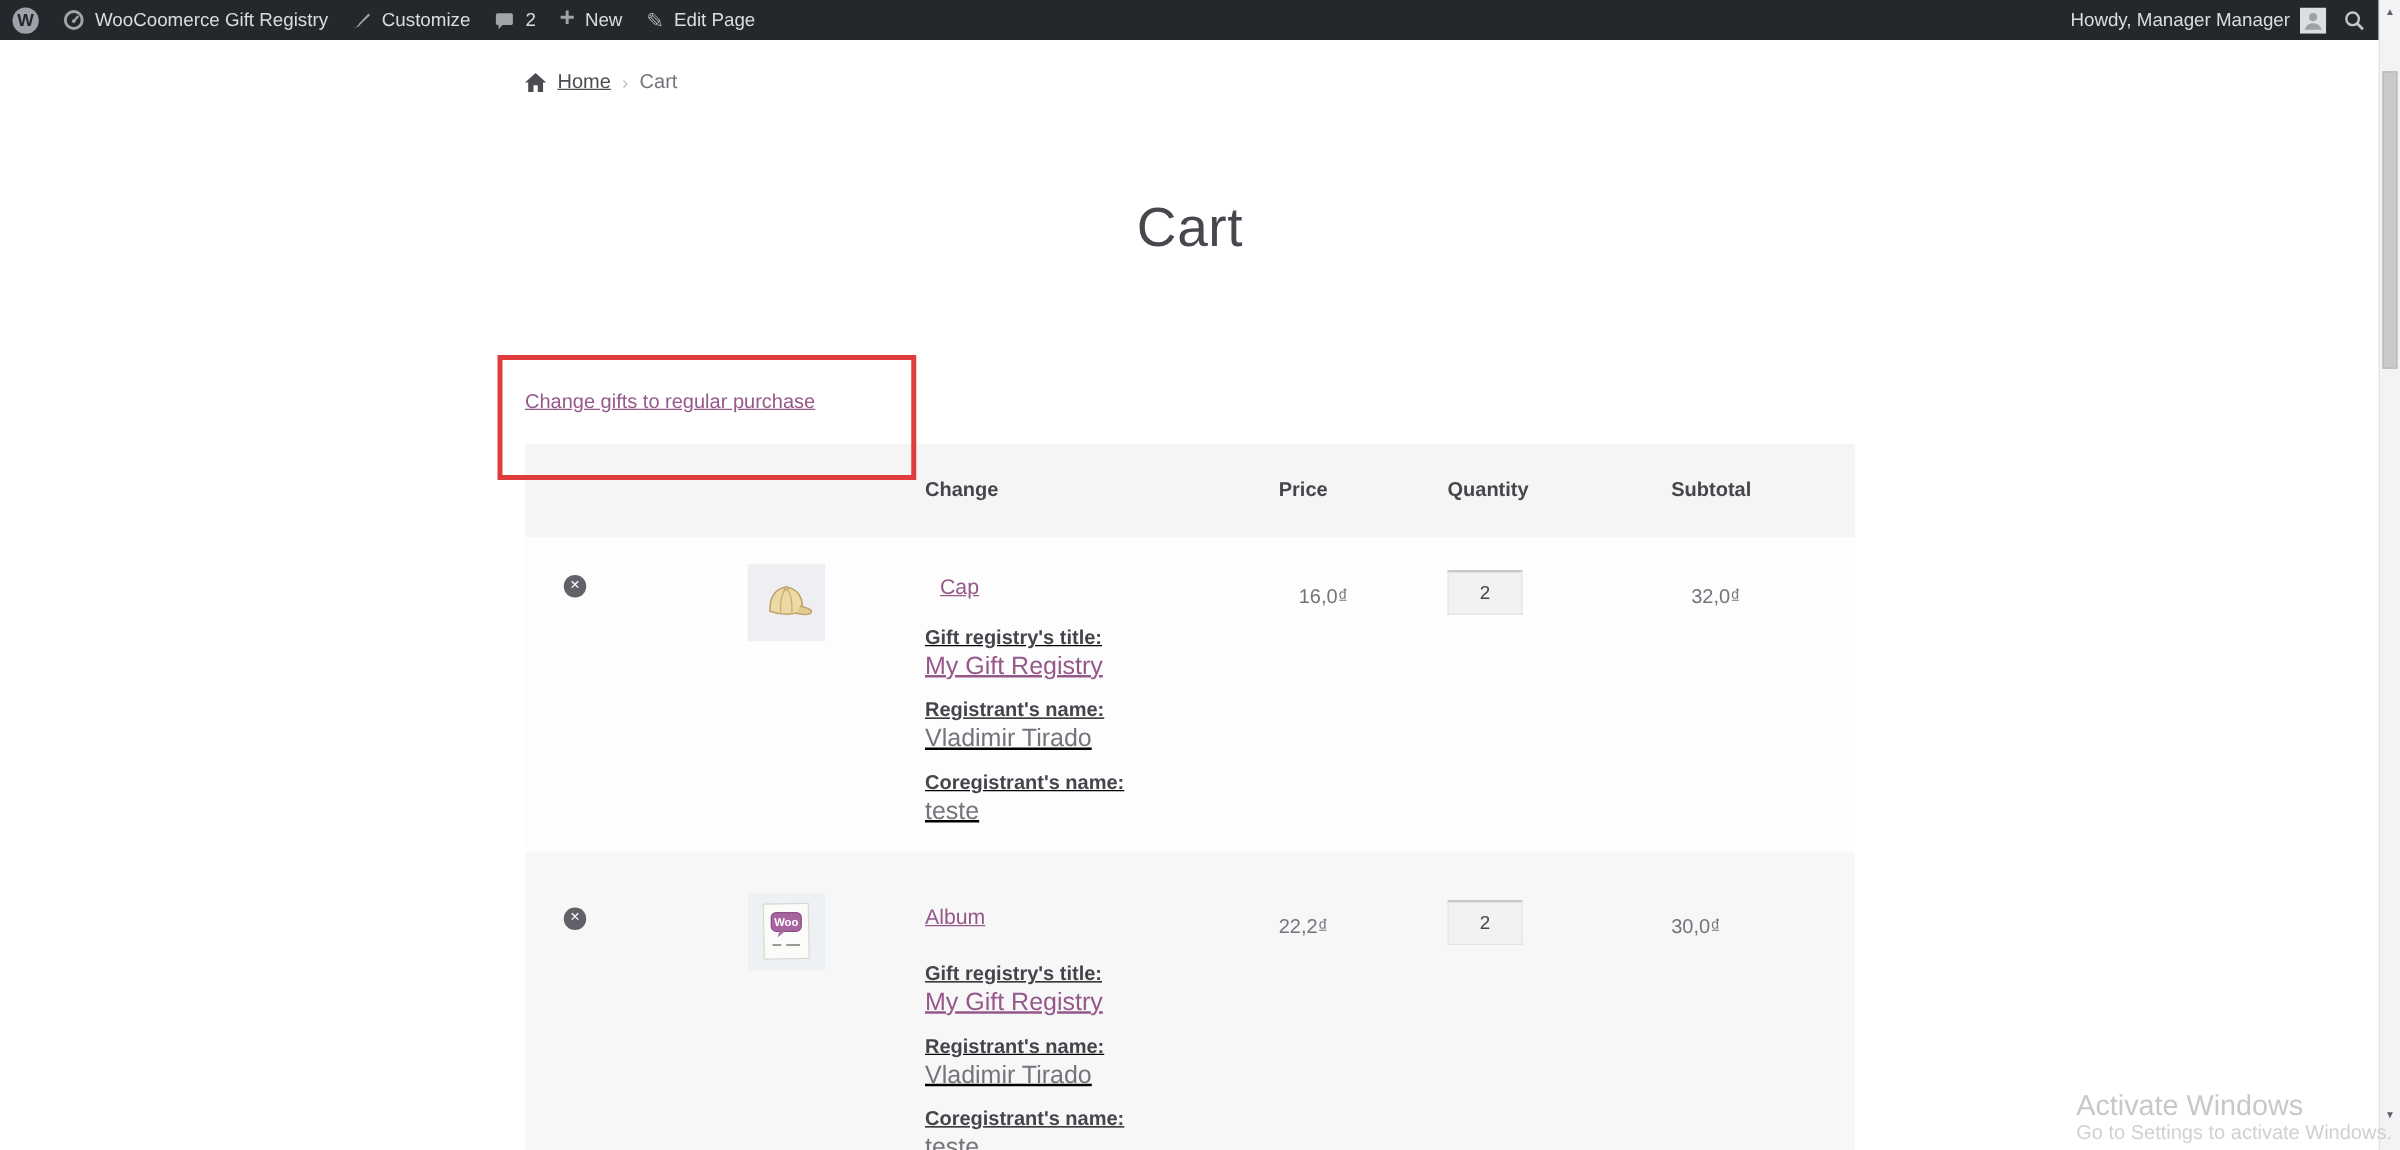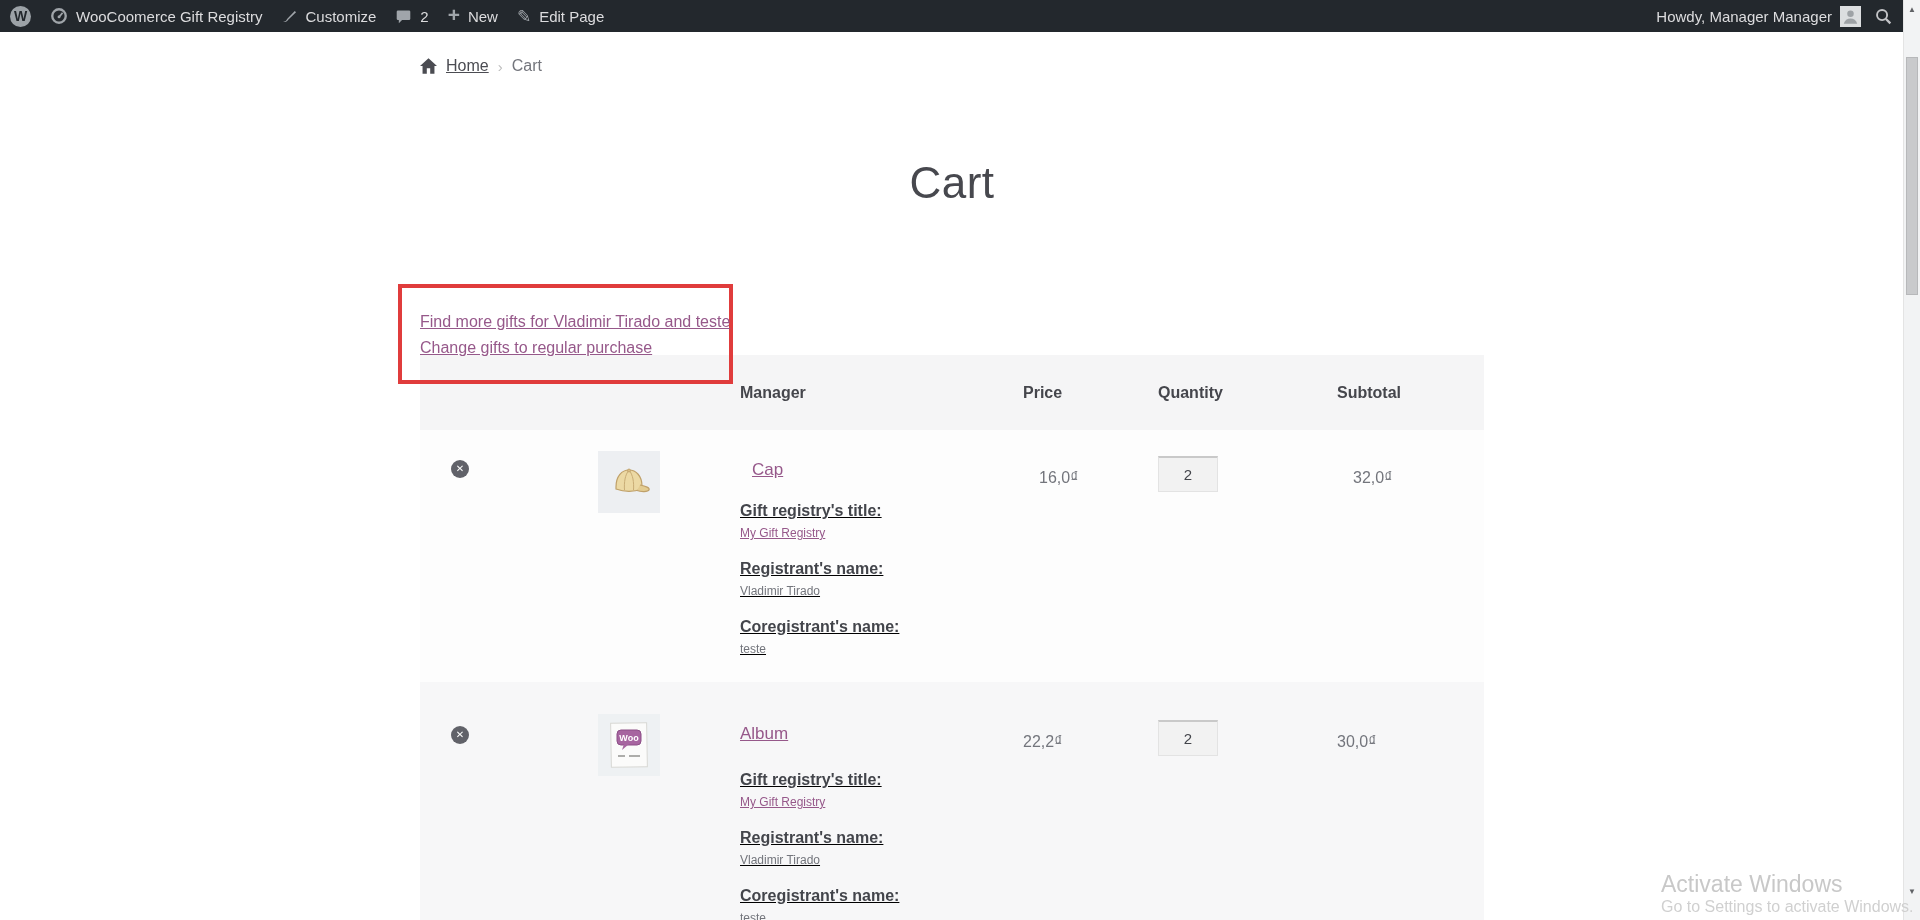--- a/index.html
+++ b/index.html
@@ -78,21 +78,21 @@
 
   .qty-input { position:absolute; left:738px; width:60px; height:36px; background:#f2f2f2;
     border:1px solid #e3e3e3; border-top:2px solid #c9c9c9; font-size:15px; color:#43454b;
     text-align:center; font-family:inherit; }
   .row-r1 .qty-input { top:26px; } .row-r2 .qty-input { top:38px; }
 
   .meta { position:absolute; left:320px;text-decoration:underline; }
   .row-r1 .meta { top:70px; } .row-r2 .meta { top:87px; }
   .meta-group { margin-bottom:14px; }
   .meta-label { font-size:16px; font-weight:600; color:#43454b; line-height:22px; }
-  .meta-value { font-size:12px; color:#73757c; line-height:22px; }
+  .meta-value { font-size:20px; color:#73757c; line-height:22px; }
   .meta a.meta-value { color:#96588a; text-decoration:underline; cursor:pointer; display:inline-block; }
 
   
   #watermark { position:absolute; left:1661px; top:871px; z-index:70; pointer-events:none; }
   #wm-title { font-size:23px; color:#c8c8c8; line-height:26px; }
   #wm-sub   { font-size:16px; color:#d0d0d0; line-height:20px; }
 </style>
 </head>
 <body>
 
@@ -174,27 +174,26 @@
   <a>Home</a>
   <span class="crumb-sep">›</span>
   <span>Cart</span>
 </div>
 
 <h1 id="page-title">Cart</h1>
 
 <div id="annotation-box"></div>
 
 <div id="registry-links">
-  <a>Find more gifts for Vladimir Tirado and teste</a>
   <a>Change gifts to regular purchase</a>
 </div>
 
 <div id="cart-table">
   <div id="cart-head">
-    <span class="th th-product">Manager</span>
+    <span class="th th-product">Change</span>
     <span class="th th-price">Price</span>
     <span class="th th-qty">Quantity</span>
     <span class="th th-subtotal">Subtotal</span>
   </div>
 
   <div class="cart-row row-r1">
     <div class="remove-btn">✕</div>
     <div class="thumb">
       <svg width="62" height="62" viewBox="0 0 62 62">
         <rect width="62" height="62" fill="#edeff2"></rect>

